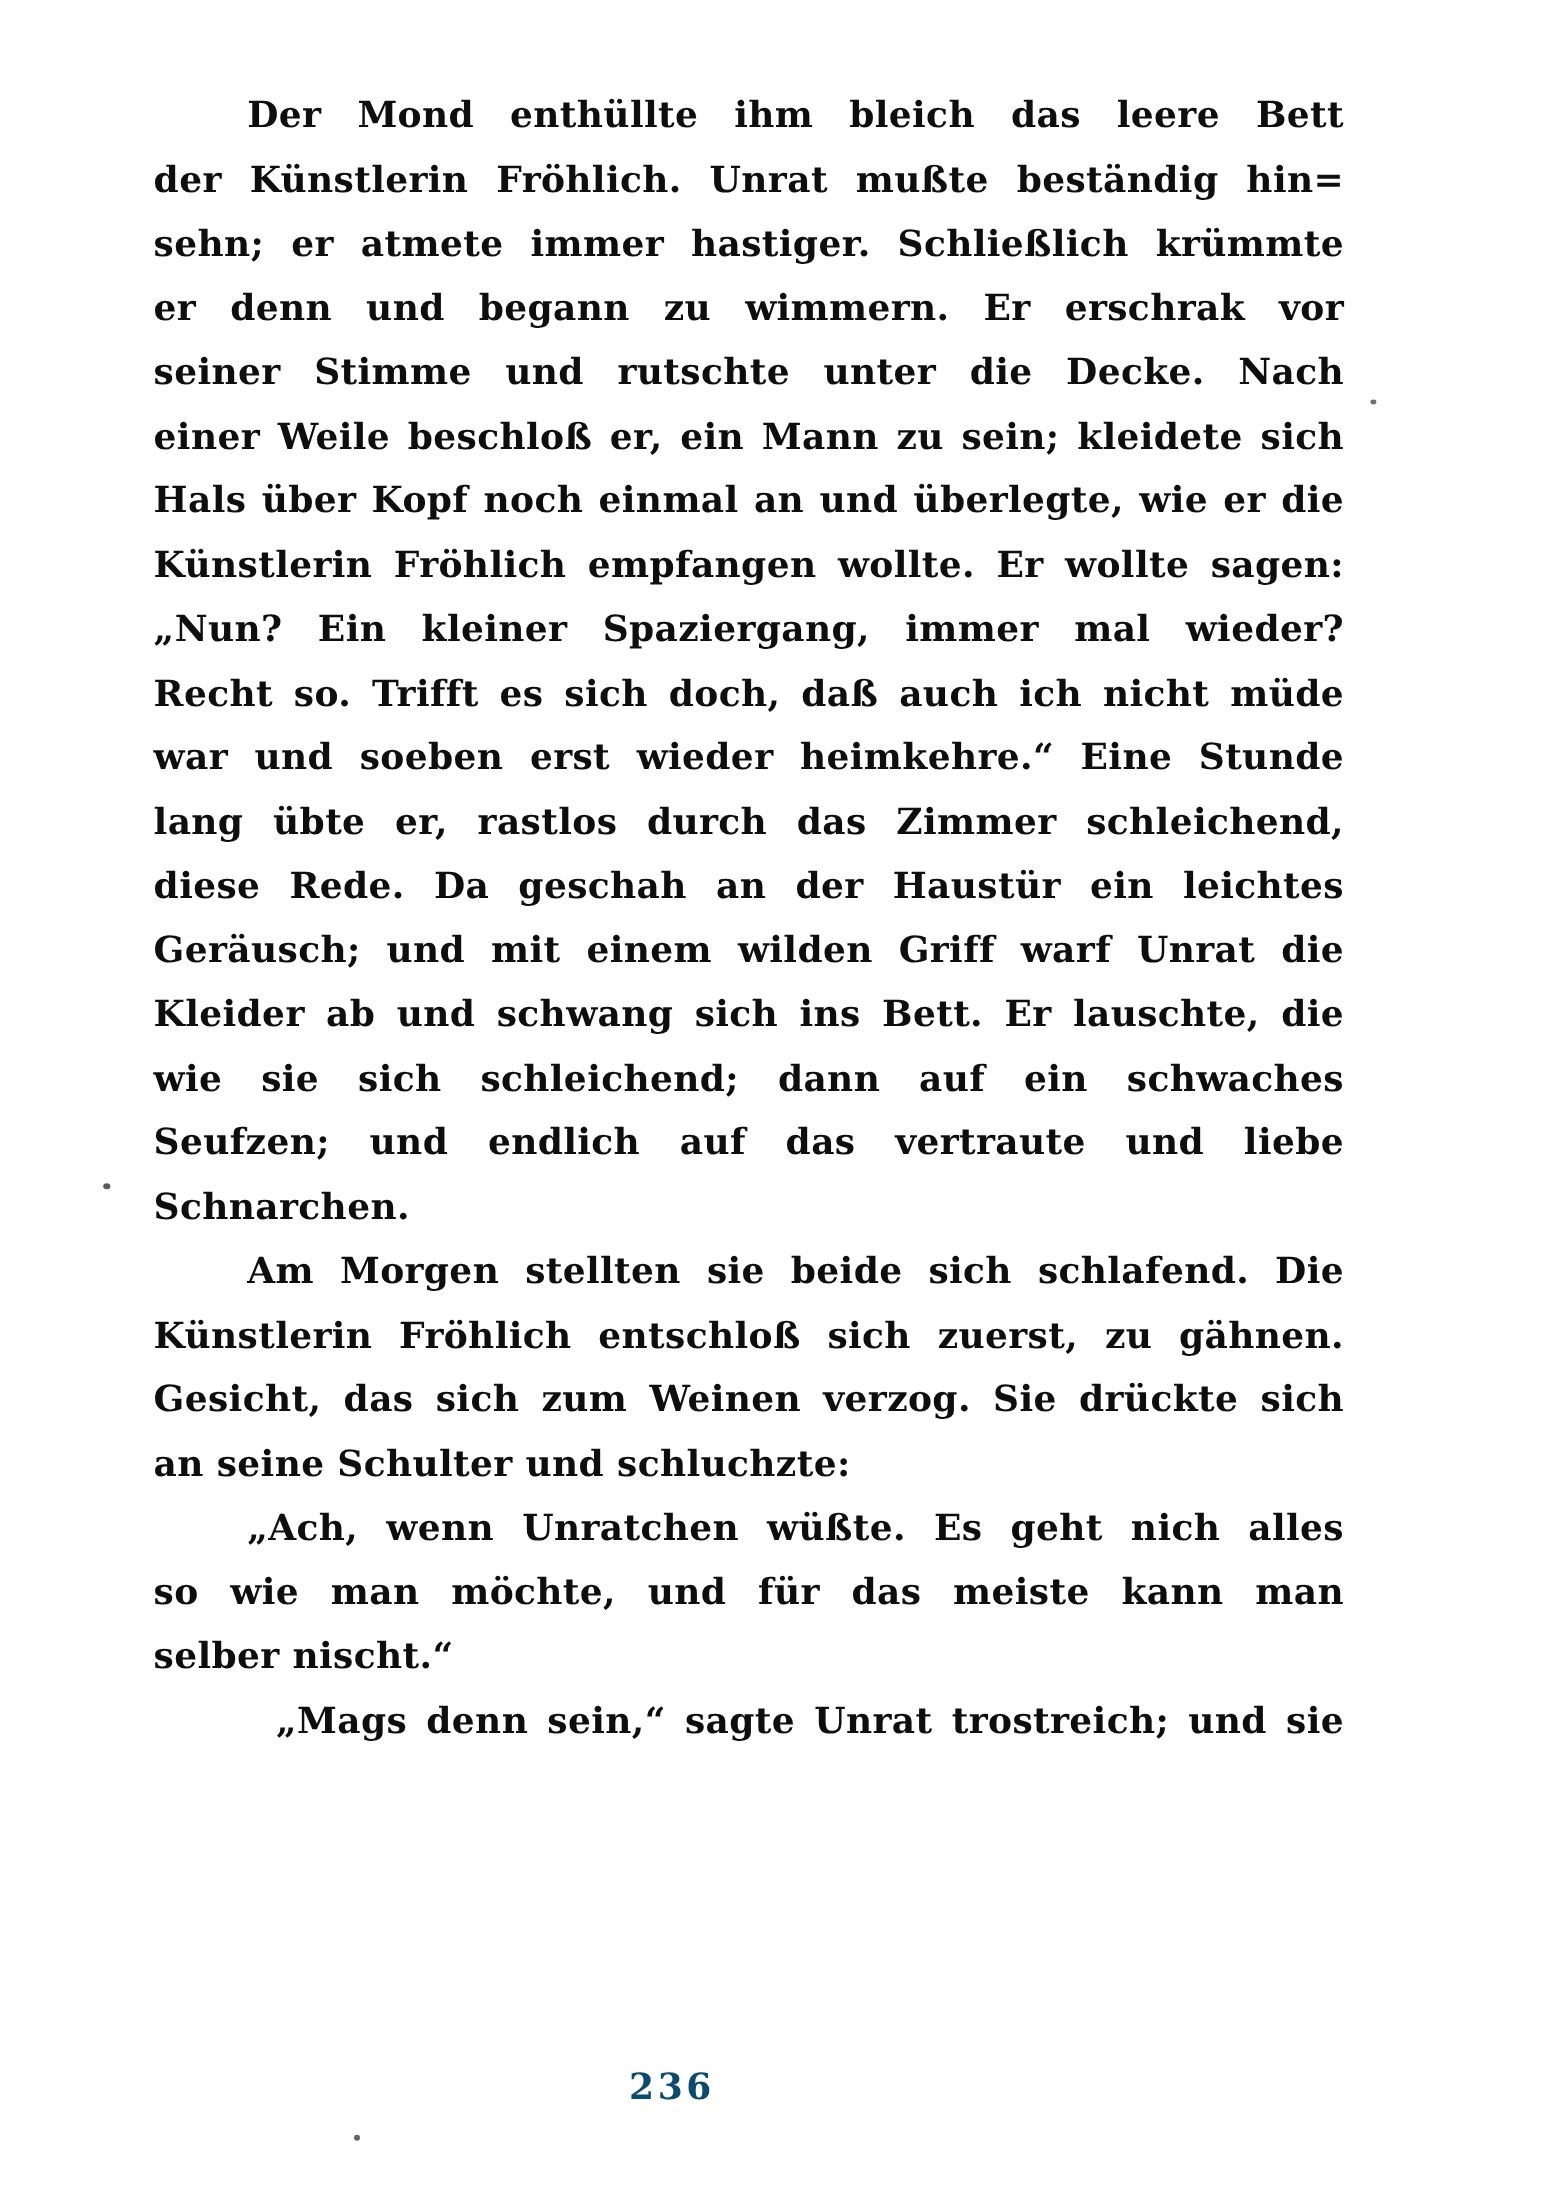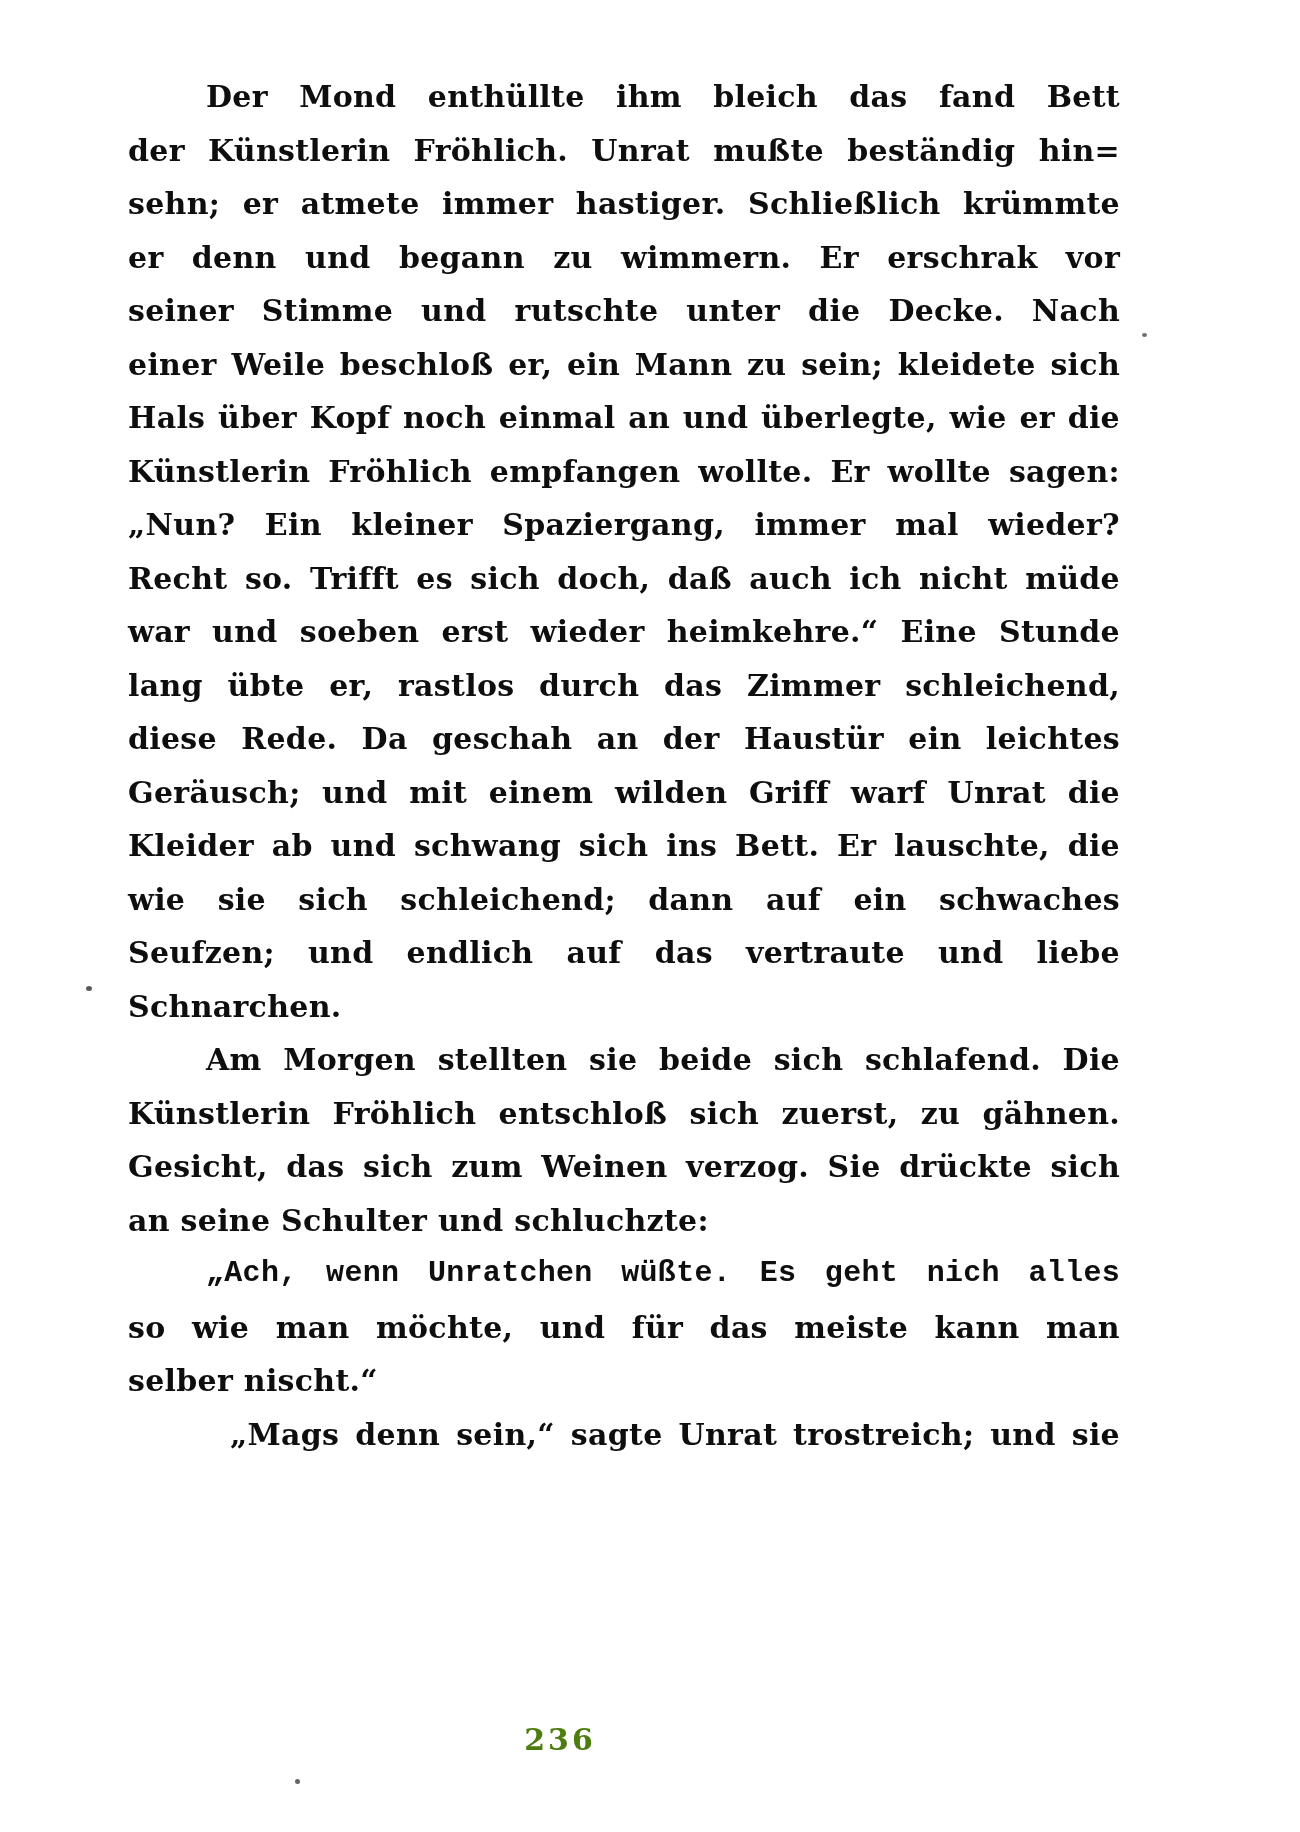--- a/index.html
+++ b/index.html
@@ -37,38 +37,38 @@
     text-align-last: justify;
   }
   .page-number {
     position: absolute;
     left: 505px;
     top: 1722px;
     width: 110px;
     text-align: center;
     font-size: 30px;
     letter-spacing: 3px;
-    color: #4d7c0f;
+    color: #0c4a6e;
   }
   .speck {
     position: absolute;
     background: #5a5a5a;
     border-radius: 50%;
   }
   .speck.s1 { left: 1142px; top: 333px; width: 5px; height: 4px; background:#6e6e6e; }
   .speck.s2 { left: 86px;  top: 986px; width: 6px; height: 5px; }
   .speck.s3 { left: 295px; top: 1779px; width: 5px; height: 5px; background:#646464; }
 </style>
 </head>
 <body>
 
 <div class="page">
 
   <div class="text-block">
-      <div class="line j" style="text-indent: 78px;">Der Mond enthüllte ihm bleich das fand Bett</div>
+      <div class="line j" style="text-indent: 78px;">Der Mond enthüllte ihm bleich das leere Bett</div>
       <div class="line j">der Künstlerin Fröhlich. Unrat mußte beständig hin=</div>
       <div class="line j">sehn; er atmete immer hastiger. Schließlich krümmte</div>
       <div class="line j">er denn und begann zu wimmern. Er erschrak vor</div>
       <div class="line j">seiner Stimme und rutschte unter die Decke. Nach</div>
       <div class="line j">einer Weile beschloß er, ein Mann zu sein; kleidete sich</div>
       <div class="line j">Hals über Kopf noch einmal an und überlegte, wie er die</div>
       <div class="line j">Künstlerin Fröhlich empfangen wollte. Er wollte sagen:</div>
       <div class="line j">„Nun? Ein kleiner Spaziergang, immer mal wieder?</div>
       <div class="line j">Recht so. Trifft es sich doch, daß auch ich nicht müde</div>
       <div class="line j">war und soeben erst wieder heimkehre.“ Eine Stunde</div>
@@ -76,21 +76,21 @@
       <div class="line j">diese Rede. Da geschah an der Haustür ein leichtes</div>
       <div class="line j">Geräusch; und mit einem wilden Griff warf Unrat die</div>
       <div class="line j">Kleider ab und schwang sich ins Bett. Er lauschte, die</div>
       <div class="line j">wie sie sich schleichend; dann auf ein schwaches</div>
       <div class="line j">Seufzen; und endlich auf das vertraute und liebe</div>
       <div class="line">Schnarchen.</div>
       <div class="line j" style="text-indent: 78px;">Am Morgen stellten sie beide sich schlafend. Die</div>
       <div class="line j">Künstlerin Fröhlich entschloß sich zuerst, zu gähnen.</div>
       <div class="line j">Gesicht, das sich zum Weinen verzog. Sie drückte sich</div>
       <div class="line">an seine Schulter und schluchzte:</div>
-      <div class="line j" style="text-indent: 78px; font-family: Liberation Mono, monospace;">„Ach, wenn Unratchen wüßte. Es geht nich alles</div>
+      <div class="line j" style="text-indent: 78px;">„Ach, wenn Unratchen wüßte. Es geht nich alles</div>
       <div class="line j">so wie man möchte, und für das meiste kann man</div>
       <div class="line">selber nischt.“</div>
       <div class="line j" style="text-indent: 102px;">„Mags denn sein,“ sagte Unrat trostreich; und sie</div>
     </div>
 
   <div class="page-number">236</div>
 
   <div class="speck s1"></div>
   <div class="speck s2"></div>
   <div class="speck s3"></div>

